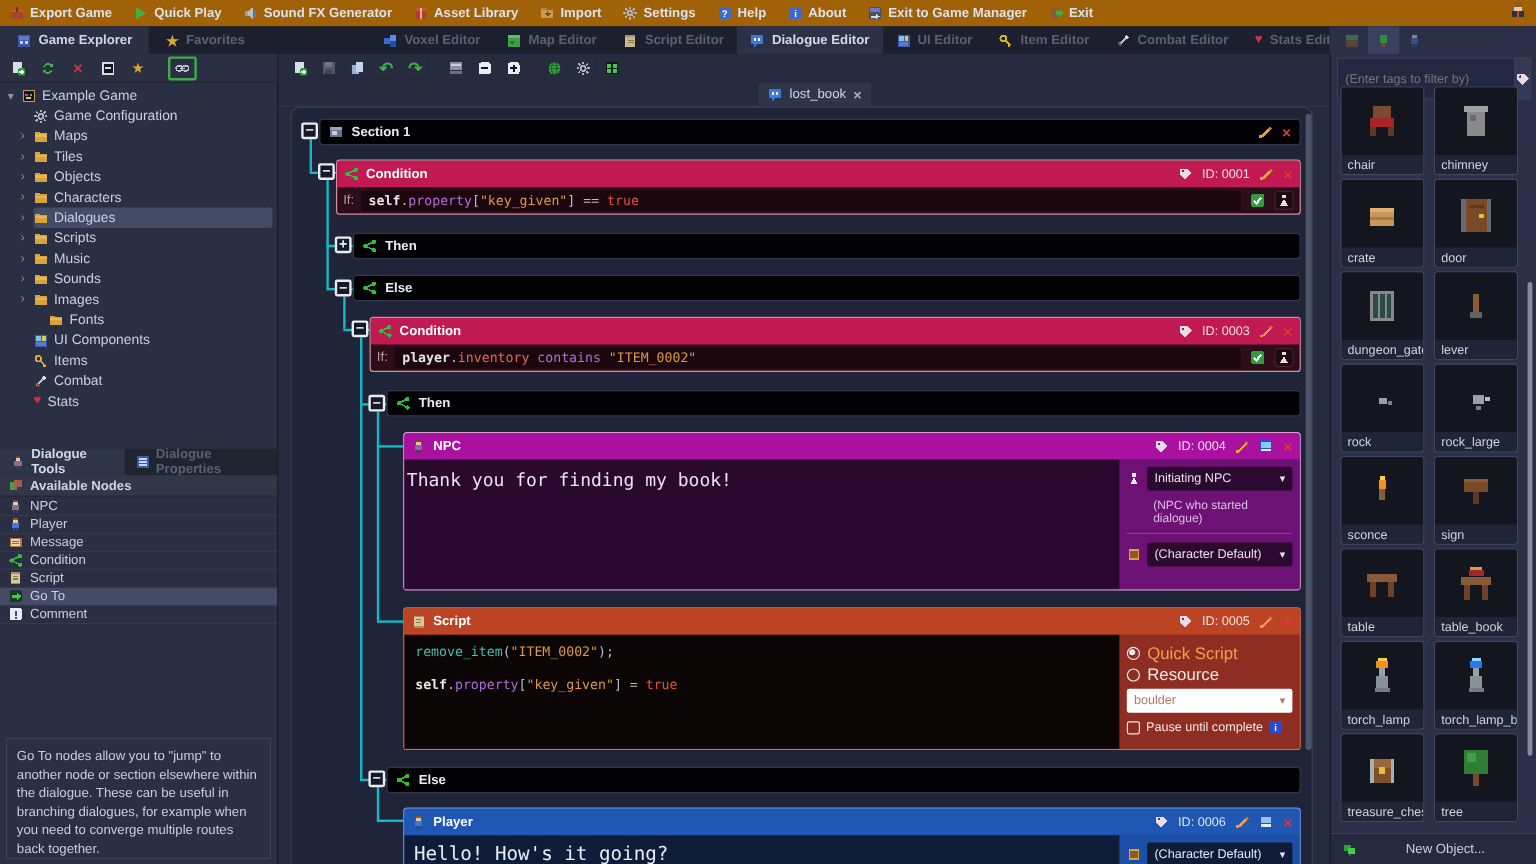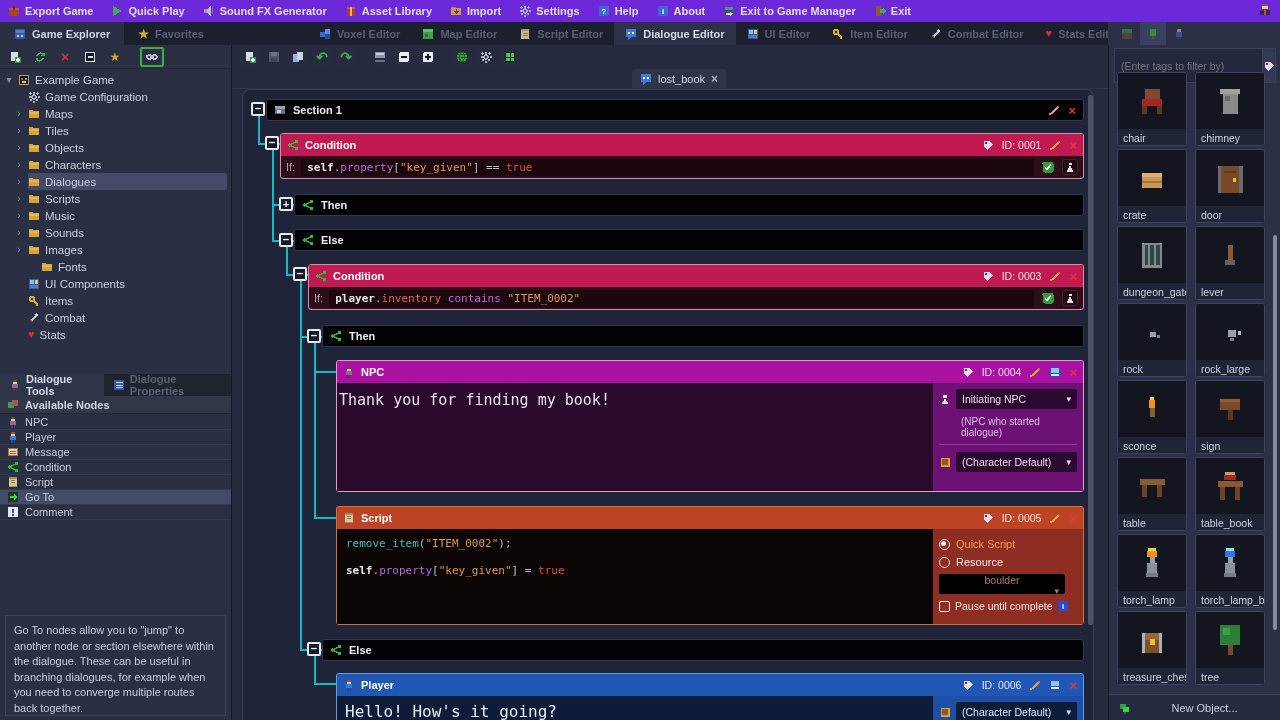--- a/index.html
+++ b/index.html
@@ -2,21 +2,21 @@
 <html><head>
 <meta charset="utf-8">
 <style>
   * { margin:0; padding:0; box-sizing:border-box; }
   html,body { width:1280px; height:720px; overflow:hidden; background:#1d2130;
     font-family:"Liberation Sans", sans-serif; -webkit-font-smoothing:antialiased; }
   .ic { display:inline-flex; align-items:center; justify-content:center; flex:0 0 auto; }
   .xg { color:#e03838; font-weight:900; font-size:13px; line-height:1; }
 
   
-  #menubar { position:absolute; left:0; top:0; width:1280px; height:22px; background:#6d28d9;
+  #menubar { position:absolute; left:0; top:0; width:1280px; height:22px; background:#a16207;
     display:flex; align-items:center; gap:18px; padding:0 8px; }
   .menu-item { display:flex; align-items:center; gap:5px; font-size:11px; font-weight:600; color:#dde1ec; cursor:default; }
   #mb-avatar { margin-left:auto; }
 
   
   #tabbar { position:absolute; left:0; top:22px; width:1280px; height:23px; background:#1c202e; display:flex; }
   .wtab { display:flex; align-items:center; gap:6px; padding:0 14px; font-size:11px; font-weight:600;
     color:#5b6278; height:23px; }
   .wtab.active { background:#2a2f43; color:#cfd5e4; }
   #tabbar-left { display:flex; }
@@ -97,25 +97,25 @@
   .side-row { display:flex; align-items:center; gap:5px; }
   .caption { font-size:10px; color:#dcc0e4; margin:7px 2px 6px 22px; }
   .divider { border-top:1px solid #8d3c95; margin:0 0 7px 0; }
 
   #script-node { border:1px solid #d4703c; background:#8e2d22; }
   .hdr-script { background:#bc4424; }
   .script-grid { display:flex; height:95px; }
   .script-code { flex:1; background:#0b0506; padding:8px 9px; font-family:"DejaVu Sans Mono", monospace; font-size:11px; white-space:pre; }
   .script-code .code-line { margin-bottom:14px; }
   .side-script { background:#8e2d22; }
-  .radio-row { display:flex; align-items:center; gap:6px; height:18px; font-size:11px; }
+  .radio-row { display:flex; align-items:center; gap:6px; height:18px; font-size:14px; }
   .radio { width:11px; height:11px; border:1.5px solid #f0e8e4; border-radius:50%; }
   .radio.on::after { content:""; display:block; width:5px; height:5px; margin:1.25px; border-radius:50%; background:#f0e8e4; }
   .r1 { color:#f0a050; } .r2 { color:#f0e8e4; }
-  .dd-script { background:#000000; color:#b27b64; margin:3px 12px 6px 0;flex-direction:column; }
+  .dd-script { background:#ffffff; color:#b27b64; margin:3px 0 6px 0; }
   .chk-row { display:flex; align-items:center; gap:5px; font-size:10.5px; color:#f4e8e2; }
   .chkbox { width:11px; height:11px; border:1.5px solid #f0e8e4; border-radius:2px; }
 
   #player-node { border:1px solid #6d9ae0; background:#1d4fa6; }
   .hdr-player { background:#2057b4; }
   .player-grid { display:flex; height:86px; }
   .player-text { flex:1; background:#0e1c38; font-family:"DejaVu Sans Mono", monospace; font-size:16px; color:#e8eef8; padding:6px 8px; }
   .side-player { background:#1d4fa6; }
   .dd-player { background:#0e1c38; color:#dce8f8; }
 

